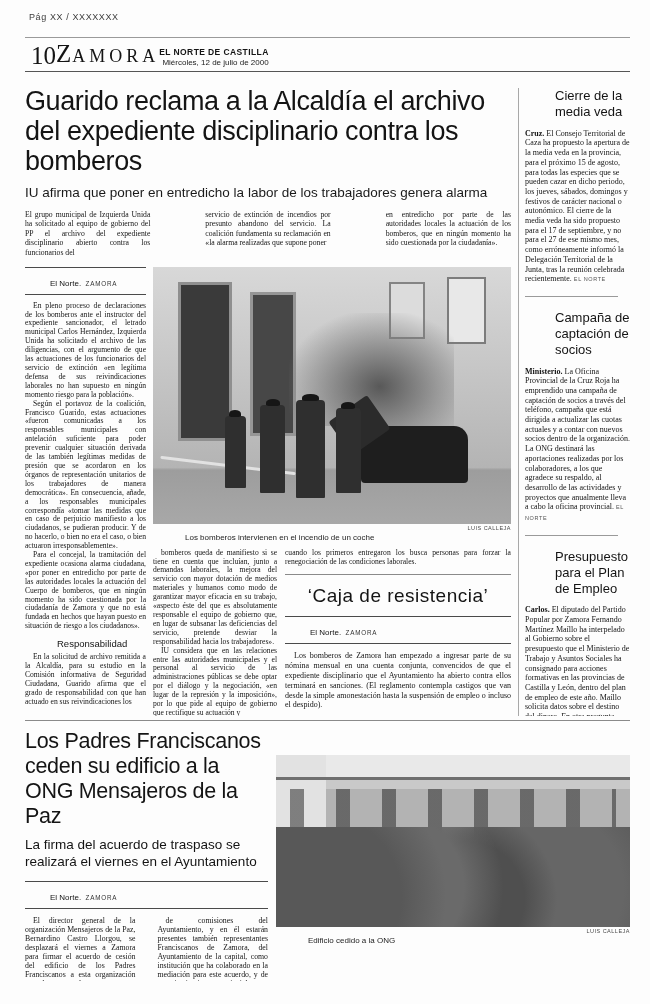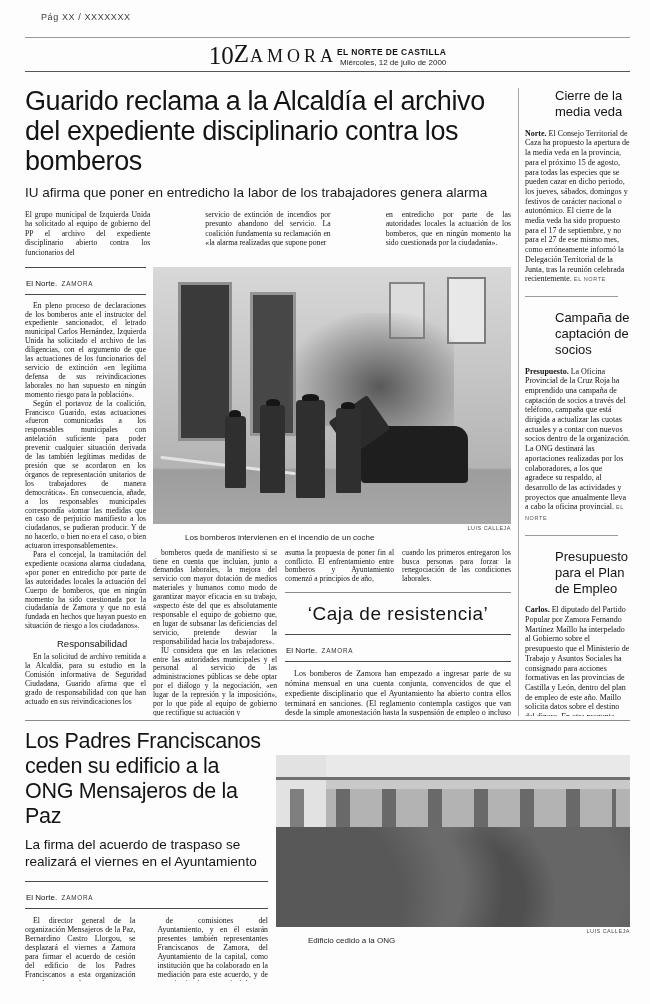--- a/index.html
+++ b/index.html
@@ -2,23 +2,23 @@
 <html><head>
 <meta charset="utf-8">
 <style>
   *{margin:0;padding:0;box-sizing:border-box;}
   html,body{background:#ffffff;}
   .page{width:650px;height:1004px;background:#fdfdfd;color:#141414;
         font-family:"Liberation Serif",serif;position:relative;overflow:hidden;
         padding:8px 20px 0 25px;}
   
   .slug{font-family:"Liberation Sans",sans-serif;font-size:9px;color:#3c3c3c;
-        letter-spacing:.6px;margin:4px 0 0 16px;}
+        letter-spacing:.6px;margin:4px 0 0 4px;}
   .rule-top{border-top:1px solid #9a9a9a;margin-top:15px;}
-  .masthead{display:flex;justify-content:center;align-items:flex-end;
+  .masthead{display:flex;justify-content:flex-start;align-items:flex-end;
             padding:3px 6px 3px 6px;border-bottom:1px solid #555;}
   .page-num{font-size:25px;line-height:1;}
   .section{font-size:18px;letter-spacing:4px;line-height:1;padding-bottom:2px;}
   .section .init{font-size:25px;letter-spacing:1px;}
   .paper-info{text-align:right;font-family:"Liberation Sans",sans-serif;line-height:1.25;}
   .paper-name{font-size:8.5px;font-weight:bold;letter-spacing:.4px;}
   .paper-date{font-size:8px;color:#222;}
   
   .content{display:flex;margin-top:14px;height:630px;overflow:hidden;}
   .main-col{width:486px;flex:none;}
@@ -29,21 +29,21 @@
             font-size:27px;line-height:1.12;letter-spacing:-.4px;}
   .subheadline{font-family:"Liberation Sans",sans-serif;font-weight:normal;
                font-size:13.5px;margin-top:8px;color:#1a1a1a;}
   .intro{display:flex;gap:55px;margin-top:10px;}
   .intro p{flex:1;font-size:7.7px;line-height:9.6px;text-align:justify;}
   .body-row{display:flex;margin-top:9px;}
   .colA{width:121px;flex:none;}
   .photo-region{flex:1;margin-left:7px;}
   .byline-box{border-top:1px solid #4a4a4a;border-bottom:1px solid #4a4a4a;
               padding:4px 1px;font-family:"Liberation Sans",sans-serif;margin-bottom:7px;}
-  .byline-box .ag{font-size:8px;}
+  .byline-box .ag{font-size:8px;margin-left:24px;}
   .byline-box .pl{font-size:6.3px;letter-spacing:.8px;color:#333;}
   .bodytext p{font-size:7.6px;line-height:8.9px;text-align:justify;text-indent:8px;}
   .crosshead{font-family:"Liberation Sans",sans-serif;font-weight:normal;
              font-size:9.5px;margin:7px 0 4px;padding-left:32px;}
   
   .photo{position:relative;overflow:hidden;background:#c2c2c2;}
   .photo1{height:257px;}
   .ph-wall{position:absolute;inset:0;
     background:linear-gradient(180deg,#d8d8d8 0%,#c6c6c6 40%,#b4b4b4 78%,#9d9d9d 79%,#a8a8a8 100%);}
   .ph-door1{position:absolute;left:7%;top:6%;width:15%;height:62%;background:#3a3a3a;
@@ -183,21 +183,20 @@
           <div class="credit-row">LUIS CALLEJA</div>
           <div class="caption">Los bomberos intervienen en el incendio de un coche</div>
 
           <div class="lower-cols">
             <div class="colB bodytext">
               <p>bomberos queda de manifiesto si se tiene en cuenta que incluían, junto a demandas laborales, la mejora del servicio con mayor dotación de medios materiales y humanos como modo de garantizar mayor eficacia en su trabajo, «aspecto éste del que es absolutamente responsable el equipo de gobierno que, en lugar de subsanar las deficiencias del servicio, pretende desviar la responsabilidad hacia los trabajadores».</p>
               <p>IU considera que en las relaciones entre las autoridades municipales y el personal al servicio de las administraciones públicas se debe optar por el diálogo y la negociación, «en lugar de la represión y la imposición», por lo que pide al equipo de gobierno que rectifique su actuación y</p>
             </div>
             <div class="col34-region">
               <div class="short-cols">
-                <p>asuma la propuesta de poner fin al conflicto. El enfrentamiento entre bomberos y Ayuntamiento comenzó a principios de año,</p>
                 <p>cuando los primeros entregaron los busca personas para forzar la renegociación de las condiciones laborales.</p>
               </div>
 
               <div class="resistance">
                 <div class="res-rule"></div>
                 <div class="res-title">‘Caja de resistencia’</div>
                 <div class="byline-box">
                   <span class="ag">El Norte.</span>
                   <span class="pl">ZAMORA</span>
                 </div>
@@ -211,30 +210,30 @@
         </div>
       </div>
     </div>
 
     <div class="vrule"></div>
 
     <div class="sidebar">
       <div class="sb-item">
         <h3 class="sb-title">Cierre de la media veda</h3>
         <p class="sb-body">
-          <span class="sb-lead">Norte.</span>
+          <span class="sb-lead">Cruz.</span>
           <span>El Consejo Territorial de Caza ha propuesto la apertura de la media veda en la provincia, para el próximo 15 de agosto, para todas las especies que se pueden cazar en dicho periodo, los jueves, sábados, domingos y festivos de carácter nacional o autonómico. El cierre de la media veda ha sido propuesto para el 17 de septiembre, y no para el 27 de ese mismo mes, como erróneamente informó la Delegación Territorial de la Junta, tras la reunión celebrada recientemente.</span>
           <span class="sb-signoff">EL NORTE</span>
         </p>
       </div>
       <div class="sb-sep"></div>
       <div class="sb-item">
         <h3 class="sb-title">Campaña de captación de socios</h3>
         <p class="sb-body">
-          <span class="sb-lead">Presupuesto.</span>
+          <span class="sb-lead">Ministerio.</span>
           <span>La Oficina Provincial de la Cruz Roja ha emprendido una campaña de captación de socios a través del teléfono, campaña que está dirigida a actualizar las cuotas actuales y a contar con nuevos socios dentro de la organización. La ONG destinará las aportaciones realizadas por los colaboradores, a los que agradece su respaldo, al desarrollo de las actividades y proyectos que anualmente lleva a cabo la oficina provincial.</span>
           <span class="sb-signoff">EL NORTE</span>
         </p>
       </div>
       <div class="sb-sep"></div>
       <div class="sb-item">
         <h3 class="sb-title">Presupuesto para el Plan de Empleo</h3>
         <p class="sb-body">
           <span class="sb-lead">Carlos.</span>
           <span>El diputado del Partido Popular por Zamora Fernando Martínez Maíllo ha interpelado al Gobierno sobre el presupuesto que el Ministerio de Trabajo y Asuntos Sociales ha consignado para acciones formativas en las provincias de Castilla y León, dentro del plan de empleo de este año. Maíllo solicita datos sobre el destino del dinero. En otra pregunta presentada a la Mesa del Congreso de los Diputados, el parlamentario se interesa por la evolución del número de pensionistas desde 1990.</span>

